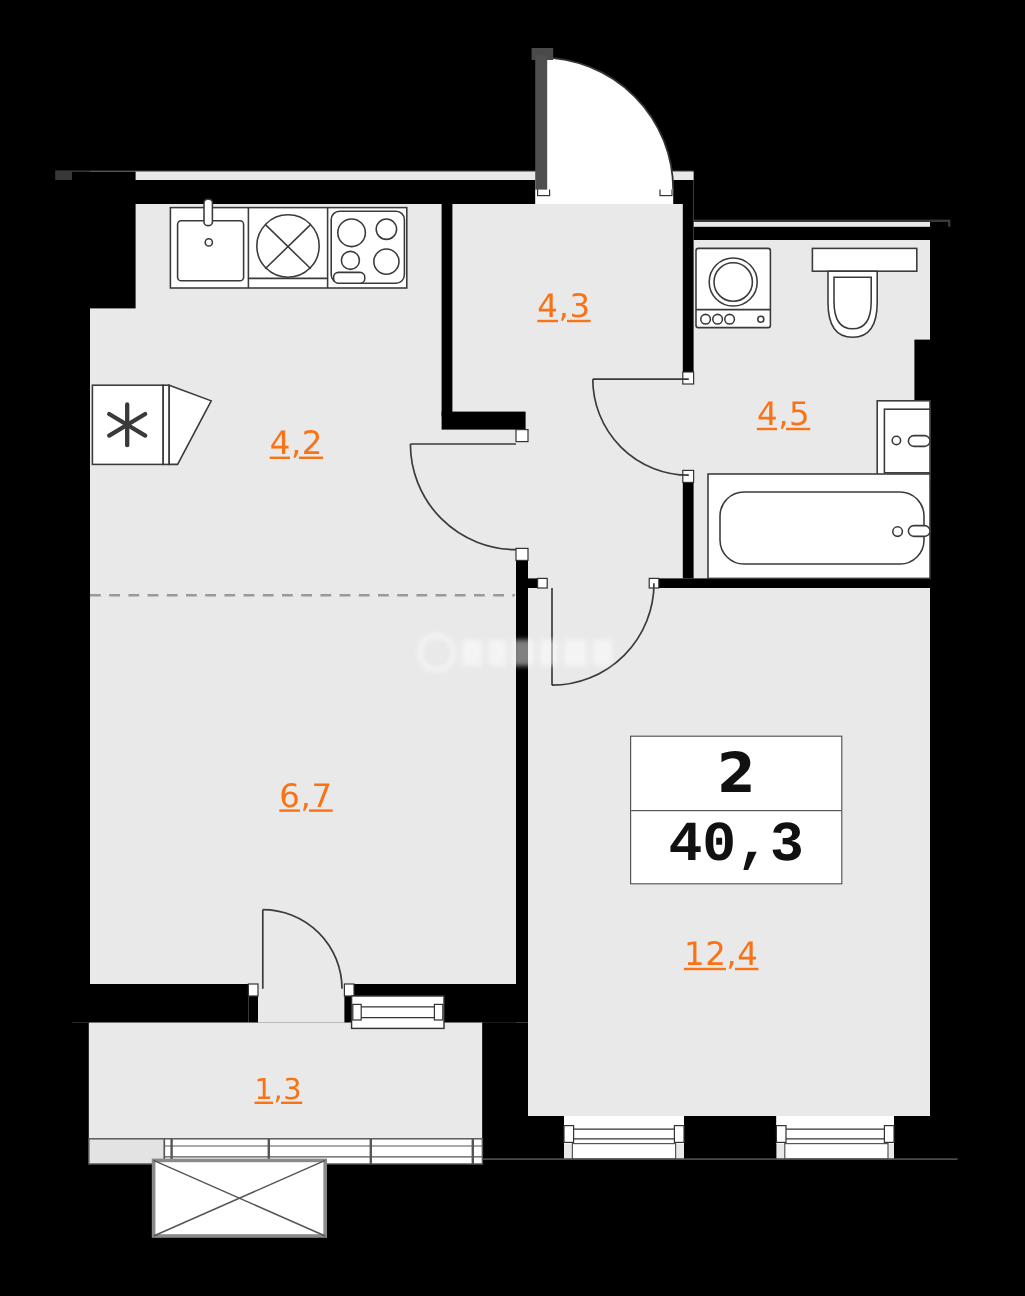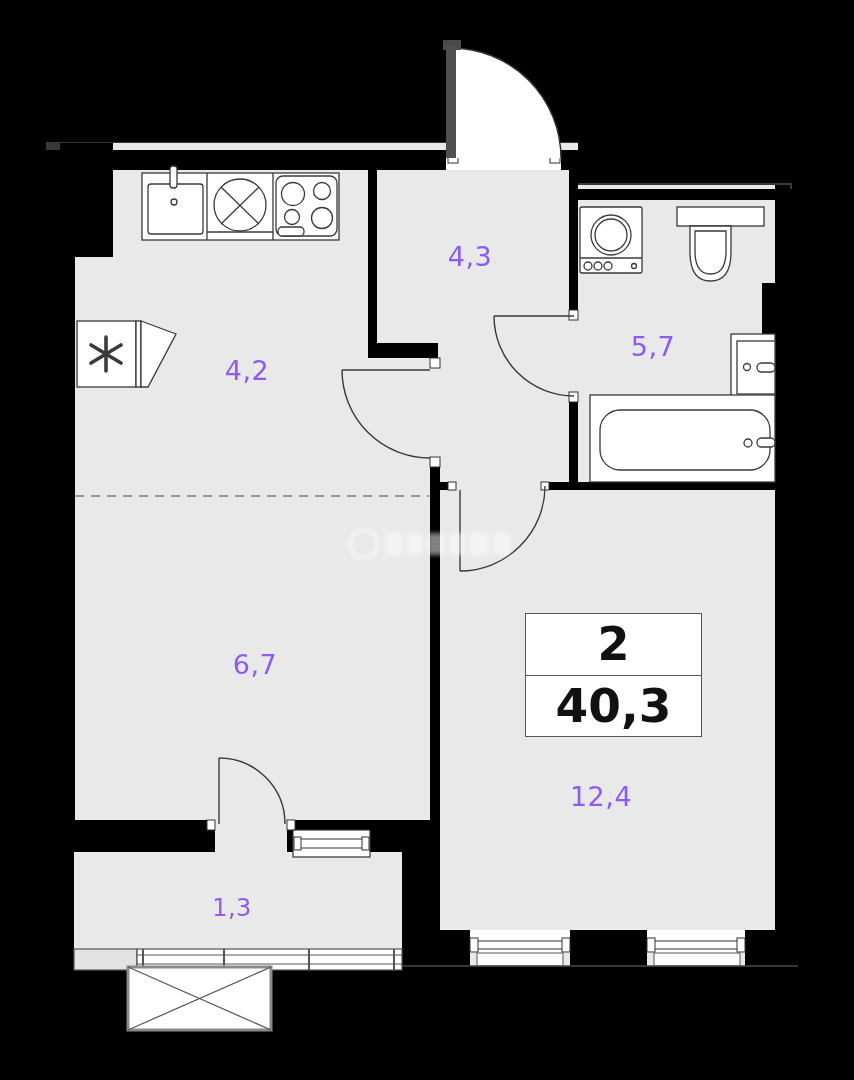--- a/index.html
+++ b/index.html
@@ -1,28 +1,28 @@
 <!DOCTYPE html>
 <html><head>
 <meta charset="utf-8">
 <style>
   html,body{margin:0;padding:0;background:#000;}
   #stage{position:relative;width:854px;height:1080px;background:#000;overflow:hidden;
          font-family:"DejaVu Sans","Liberation Sans",sans-serif;}
   #plan-svg{position:absolute;left:0;top:0;}
-  .room-label{position:absolute;transform:translate(-50%,-50%);color:#8b5cf6;
-              font-size:27px;letter-spacing:.5px;white-space:nowrap;}
+  .room-label{position:absolute;transform:translate(-50%,-50%);color:#f97316;
+              font-size:27px;letter-spacing:.5px;white-space:nowrap;text-decoration:underline;}
   .room-label.small{font-size:24px;}
   #summary-box{position:absolute;left:525px;top:613px;width:177px;height:124px;
                background:#fff;border:1.5px solid #555;box-sizing:border-box;
                display:flex;flex-direction:column;}
   #summary-box .cell{flex:1;display:flex;align-items:center;justify-content:center;
                      color:#111;font-weight:600;}
   #summary-box .cell.top{border-bottom:1px solid #555;font-size:46px;}
-  #summary-box .cell.bottom{font-size:47px;}
+  #summary-box .cell.bottom{font-size:47px;font-family:Liberation Mono, monospace;}
   #watermark{position:absolute;left:348px;top:528px;display:flex;align-items:center;gap:5px;
              filter:blur(2px);opacity:.5;pointer-events:none;}
   #watermark .wm-circle{width:24px;height:24px;border:4px solid #fff;border-radius:50%;}
   #watermark .wm-blob{height:22px;background:#fff;border-radius:3px;}
 </style>
 </head>
 <body>
 
 <div id="stage">
 
@@ -221,21 +221,21 @@
     <div class="wm-blob" style="width:17px"></div>
     <div class="wm-blob" style="width:15px"></div>
     <div class="wm-blob" style="width:18px"></div>
     <div class="wm-blob" style="width:15px"></div>
     <div class="wm-blob" style="width:19px"></div>
     <div class="wm-blob" style="width:16px"></div>
   </div>
 
   <div class="room-label" style="left:247px;top:370px">4,2</div>
   <div class="room-label" style="left:470px;top:256px">4,3</div>
-  <div class="room-label" style="left:653px;top:346px">5,7</div>
+  <div class="room-label" style="left:653px;top:346px">4,5</div>
   <div class="room-label" style="left:255px;top:664px">6,7</div>
   <div class="room-label" style="left:601px;top:796px">12,4</div>
   <div class="room-label small" style="left:232px;top:908px">1,3</div>
 
   <div id="summary-box">
     <div class="cell top">2</div>
     <div class="cell bottom">40,3</div>
   </div>
 
 </div>

